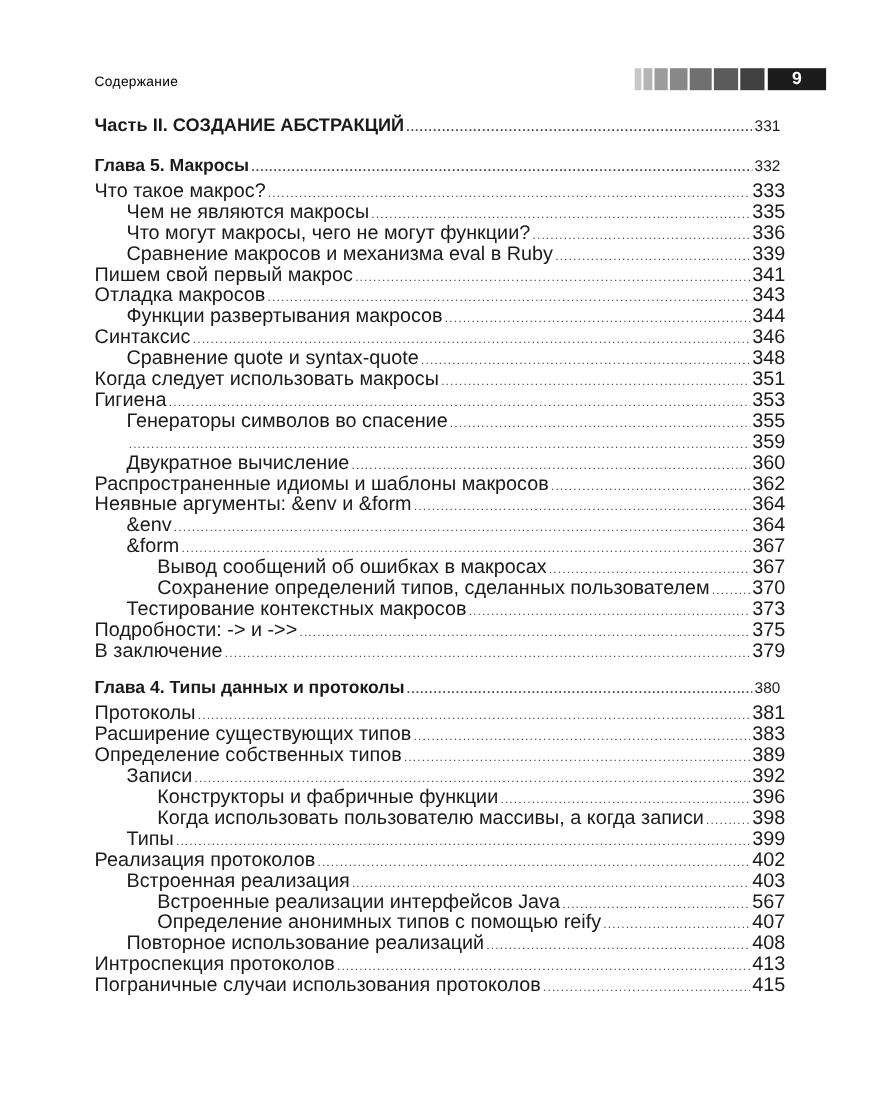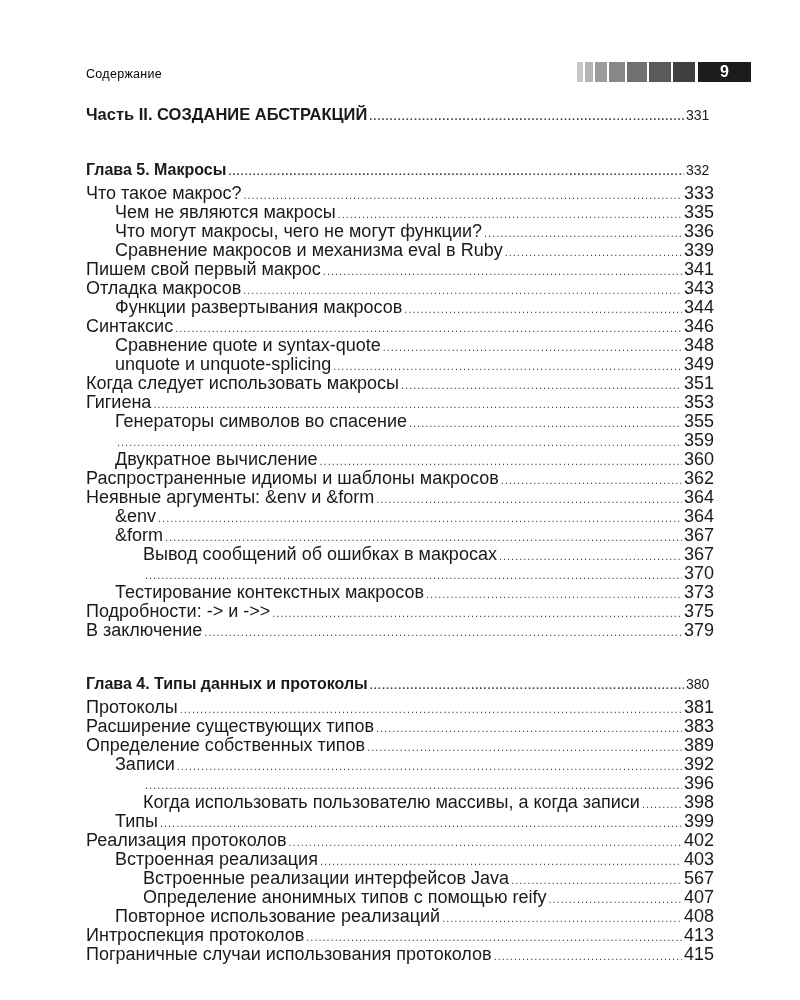--- a/index.html
+++ b/index.html
@@ -14,21 +14,21 @@
   .row { display:flex; align-items:baseline; white-space:nowrap; font-size:18px; height:19px; line-height:19px; }
   .row .title { flex:0 0 auto; }
   .row .dots { flex:1 1 auto; overflow:hidden; margin:0 2px; color:#444; letter-spacing:1px; font-size:11px; }
   .row .dots::before { content:"........................................................................................................................................................................................................................................"; }
   .row .page { flex:0 0 auto; text-align:left; min-width:28px; }
   .row.lvl1 { padding-left:0; }
   .row.lvl2 { padding-left:29px; }
   .row.lvl3 { padding-left:57px; }
   .row.part { font-weight:bold; font-size:16.5px; height:24px; line-height:24px; }
   .row.part .page { font-weight:normal; font-size:14px; }
-  .row.chapter { font-weight:bold; font-size:16px; height:24px; line-height:24px; margin-top:32px; margin-bottom:2px; }
+  .row.chapter { font-weight:bold; font-size:16px; height:24px; line-height:24px; margin-top:12px; margin-bottom:2px; }
   .row.chapter .page { font-weight:normal; font-size:14px; }
 </style>
 </head>
 <body>
 
 <div class="running-head">Содержание</div>
 
 <div class="bar">
   <span class="stripe" style="width:6px;background:#c8c8c8"></span>
   <span class="stripe" style="width:8px;background:#b4b4b4"></span>
@@ -90,25 +90,20 @@
       <div class="row lvl1">
         <span class="title">Синтаксис</span>
         <span class="dots"></span>
         <span class="page">346</span>
       </div>
       <div class="row lvl2">
         <span class="title">Сравнение quote и syntax-quote</span>
         <span class="dots"></span>
         <span class="page">348</span>
       </div>
-      <div class="row lvl2">
-        <span class="title">unquote и unquote-splicing</span>
-        <span class="dots"></span>
-        <span class="page">349</span>
-      </div>
       <div class="row lvl1">
         <span class="title">Когда следует использовать макросы</span>
         <span class="dots"></span>
         <span class="page">351</span>
       </div>
       <div class="row lvl1">
         <span class="title">Гигиена</span>
         <span class="dots"></span>
         <span class="page">353</span>
       </div>
@@ -145,20 +140,21 @@
         <span class="title">&amp;form</span>
         <span class="dots"></span>
         <span class="page">367</span>
       </div>
       <div class="row lvl3">
         <span class="title">Вывод сообщений об ошибках в макросах</span>
         <span class="dots"></span>
         <span class="page">367</span>
       </div>
       <div class="row lvl3">
+        <span class="title">Сохранение определений типов, сделанных пользователем</span>
         <span class="dots"></span>
         <span class="page">370</span>
       </div>
       <div class="row lvl2">
         <span class="title">Тестирование контекстных макросов</span>
         <span class="dots"></span>
         <span class="page">373</span>
       </div>
       <div class="row lvl1">
         <span class="title">Подробности: -&gt; и -&gt;&gt;</span>
@@ -189,20 +185,21 @@
         <span class="title">Определение собственных типов</span>
         <span class="dots"></span>
         <span class="page">389</span>
       </div>
       <div class="row lvl2">
         <span class="title">Записи</span>
         <span class="dots"></span>
         <span class="page">392</span>
       </div>
       <div class="row lvl3">
+        <span class="title">Конструкторы и фабричные функции</span>
         <span class="dots"></span>
         <span class="page">396</span>
       </div>
       <div class="row lvl3">
         <span class="title">Когда использовать пользователю массивы, а когда записи</span>
         <span class="dots"></span>
         <span class="page">398</span>
       </div>
       <div class="row lvl2">
         <span class="title">Типы</span>

